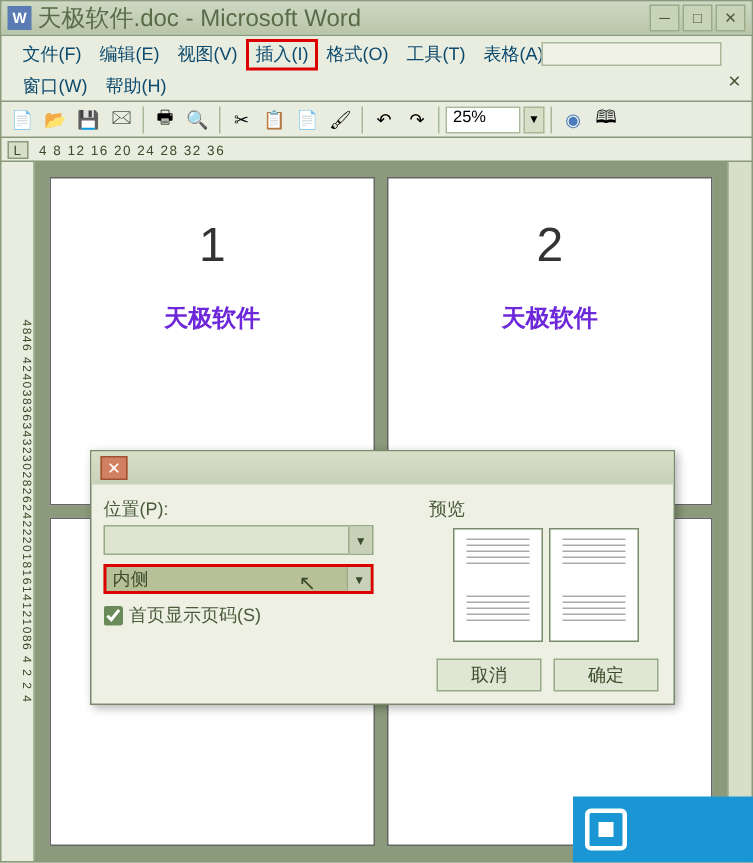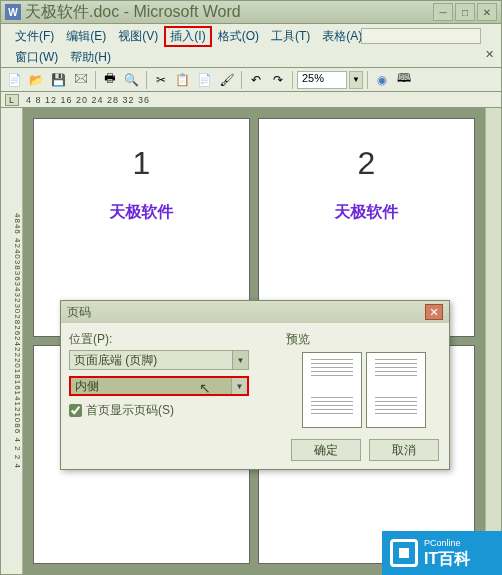--- a/index.html
+++ b/index.html
@@ -141,28 +141,26 @@
     <div class="page">
       <div class="num">4</div>
       <div class="txt">天极软件</div>
     </div>
   </div>
   <div class="scrollbar"></div>
 </div>
 
 <div class="dialog">
   <div class="dlgtitle">
-    <span class="t">页码</span>
     <div class="x">✕</div>
   </div>
   <div class="dlgbody">
     <div class="dlgleft">
       <div class="dlglabel">位置(P):</div>
       <div class="dlgcombo">
-        <span>页面底端 (页脚)</span>
         <div class="arrow">▼</div>
       </div>
       <div class="dlgcombo red">
         <span>内侧</span>
         <div class="arrow">▼</div>
         <span class="cursor">↖</span>
       </div>
       <label class="chk">
         <input type="checkbox" checked="" style="">
         <span>首页显示页码(S)</span>
@@ -194,26 +192,22 @@
           <div class="prevline"></div>
             <div class="prevline"></div>
             <div class="prevline"></div>
             <div class="prevline"></div>
             <div class="prevline"></div>
         </div>
       </div>
     </div>
   </div>
   <div class="dlgbtns">
+    <button class="dlgbtn">取消</button>
     <button class="dlgbtn">确定</button>
-    <button class="dlgbtn">取消</button>
   </div>
 </div>
 
 <div class="watermark">
   <div class="logo">
       <div class="sq"></div>
     </div>
-  <div class="txts">
-    <div class="small">PConline</div>
-    <div class="big">IT百科</div>
-  </div>
 </div>
 
 </body></html>

